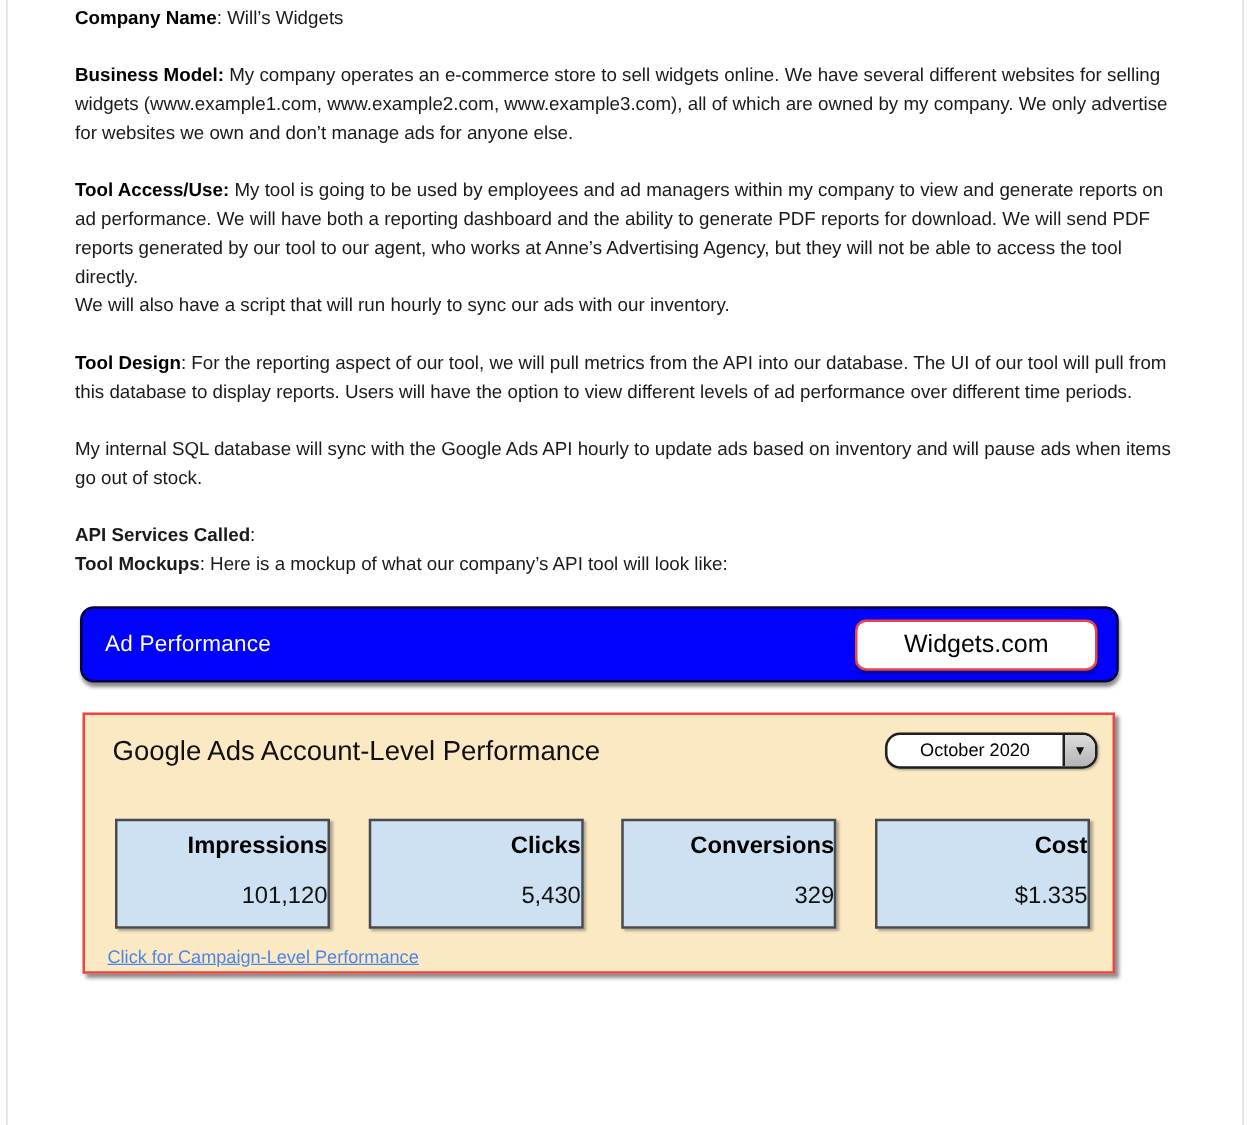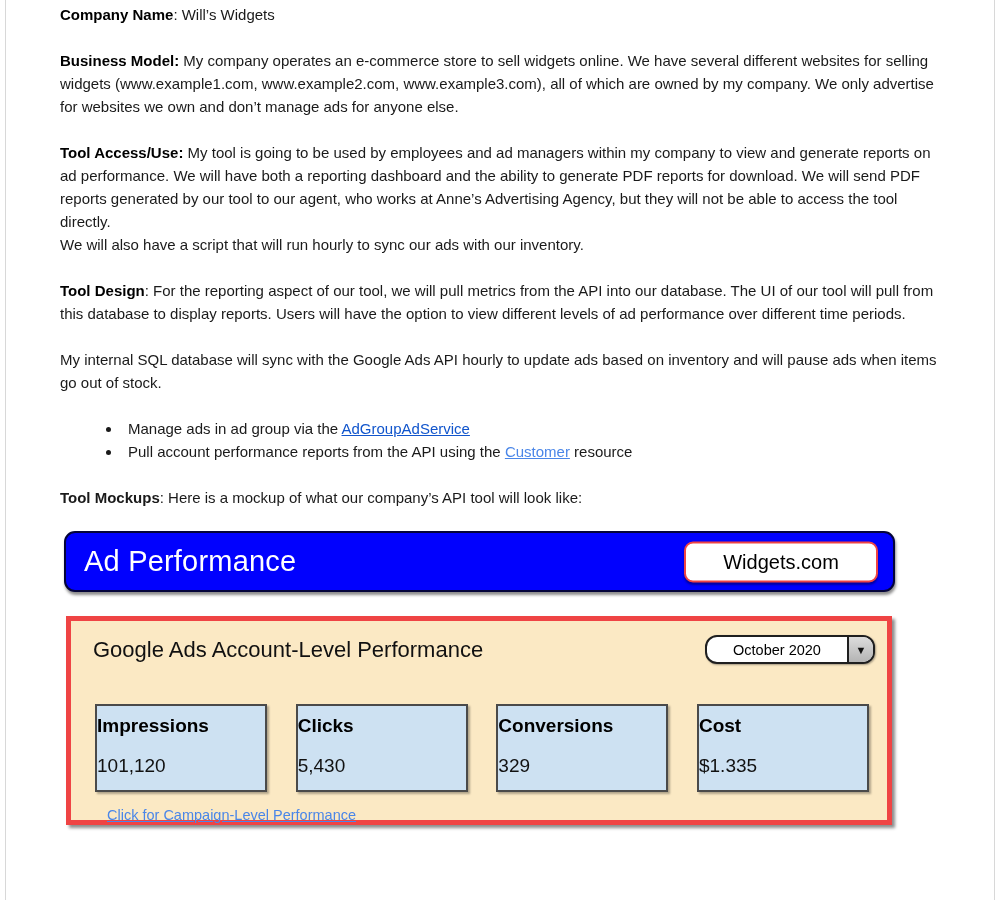--- a/index.html
+++ b/index.html
@@ -39,21 +39,21 @@
     background: #0101FE;
     border: 2px solid #04043a;
     border-radius: 11px;
     box-shadow: 1px 3px 3px rgba(0,0,0,0.45);
     display: flex;
     align-items: center;
   }
   .mock-header .title {
     margin-left: 18px;
     color: #ffffff;
-    font-size: 29px;
+    font-size: 18px;
     letter-spacing: 0.2px;
   }
   .site-btn {
     position: absolute;
     right: 15px;
     top: 50%;
     transform: translateY(-50%);
     width: 194px;
     height: 41px;
     background: #ffffff;
@@ -67,21 +67,21 @@
     box-shadow: 0 2px 2px rgba(0,0,0,0.35);
     cursor: pointer;
   }
 
   
   .panel {
     margin: 24px 0 0 60px;
     width: 826px;
     height: 209px;
     background: #FBE9C4;
-    border: 5px solid #ef4444;
+    border: 2px solid #ef4444;
     box-shadow: 3px 3px 3px rgba(0,0,0,0.45);
     padding: 14px 12px 6px 14px;
   }
   .panel-head {
     display: flex;
     align-items: center;
     justify-content: space-between;
     padding-left: 8px;
   }
   .panel-title { font-size: 22px; color: #111; }
@@ -120,29 +120,29 @@
     margin: 40px 6px 0 10px;
   }
   .card {
     width: 172px;
     height: 88px;
     background: #CDE1F2;
     border: 2px solid #4a4a4a;
     box-shadow: 2px 2px 2px rgba(0,0,0,0.3);
     display: flex;
     flex-direction: column;
-    align-items: flex-start;
+    align-items: flex-end;
     justify-content: space-between;
     padding: 9px 0 13px;
   }
   .card .label { font-weight: bold; font-size: 19px; color: #000; }
   .card .value { font-size: 19px; color: #111; }
   .campaign-link {
     display: inline-block;
-    margin: 15px 0 0 22px;
+    margin: 15px 0 0 4px;
     font-size: 14.5px;
     color: #4A86E8;
     text-decoration: underline;
     cursor: pointer;
   }
 </style>
 </head>
 <body>
 
 <div class="page">
@@ -151,25 +151,22 @@
     <p class="para"><b>Company Name</b><span>: Will’s Widgets</span></p>
 
     <p class="para"><b>Business Model:</b><span> My company operates an e-commerce store to sell widgets online. We have several different websites for selling widgets (www.example1.com, www.example2.com, www.example3.com), all of which are owned by my company. We only advertise for websites we own and don’t manage ads for anyone else.</span></p>
 
     <p class="para"><b>Tool Access/Use:</b><span> My tool is going to be used by employees and ad managers within my company to view and generate reports on ad performance. We will have both a reporting dashboard and the ability to generate PDF reports for download. We will send PDF reports generated by our tool to our agent, who works at Anne’s Advertising Agency, but they will not be able to access the tool directly.</span><br><span>We will also have a script that will run hourly to sync our ads with our inventory.</span></p>
 
     <p class="para"><b>Tool Design</b><span>: For the reporting aspect of our tool, we will pull metrics from the API into our database. The UI of our tool will pull from this database to display reports. Users will have the option to view different levels of ad performance over different time periods.</span></p>
 
     <p class="para">My internal SQL database will sync with the Google Ads API hourly to update ads based on inventory and will pause ads when items go out of stock.</p>
 
-
-    <ul class="bullets">
-      <li><span>Manage ads in ad group via the </span><a class="doc-link">AdGroupAdService</a><span></span></li>
-      <li><span>Pull account performance reports from the API using the </span><a class="doc-link light">Customer</a><span> resource</span></li>
-    </ul>
+    <p style="margin-bottom:0;"><b>API Services Called</b><span>:</span></p>
+
 
     <p style="margin-bottom:0;"><b>Tool Mockups</b><span>: Here is a mockup of what our company’s API tool will look like:</span></p>
   </div>
 
   <div class="mock-header">
     <span class="title">Ad Performance</span>
     <div class="site-btn">Widgets.com</div>
   </div>
 
   <div class="panel">

